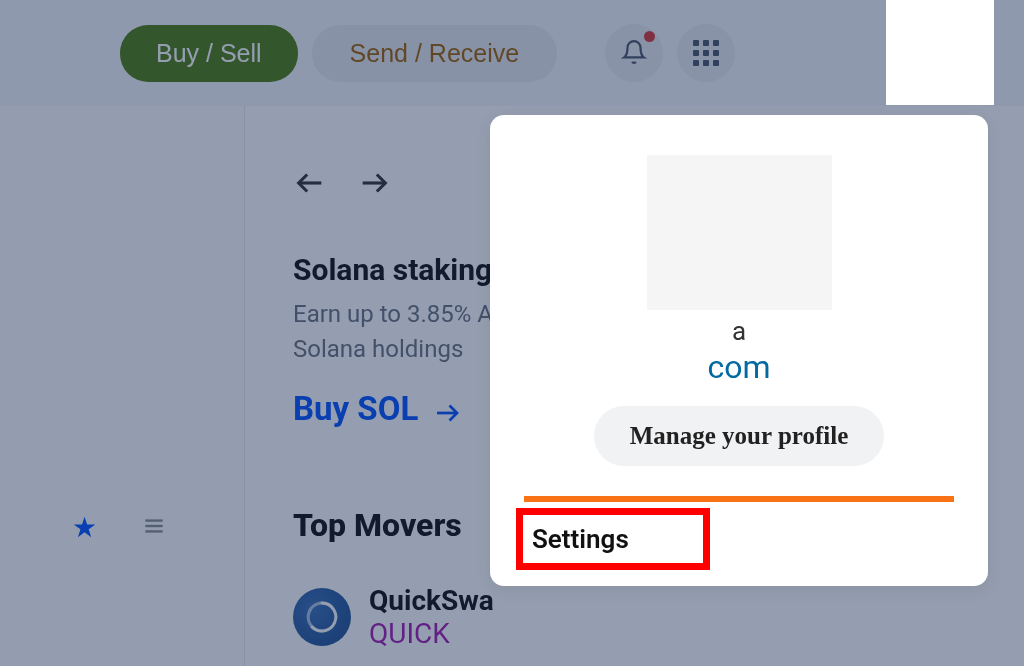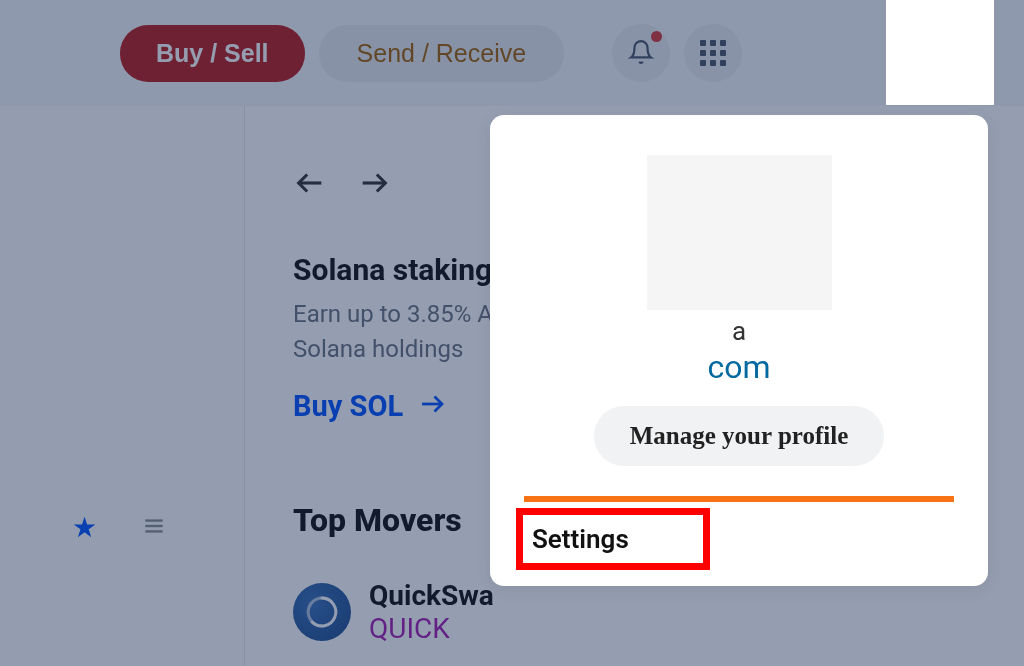--- a/index.html
+++ b/index.html
@@ -27,27 +27,27 @@
       top: 0; left: 0; right: 0;
       height: 106px;
       background: #f4f6f9;
       display: flex;
       align-items: center;
       padding: 0 120px 0 120px;
       gap: 14px;
     }
     
     .btn-primary {
-      background: #b91c1c;
+      background: #4d7c0f;
       color: #fff;
       border: none;
       border-radius: 28px;
       padding: 14px 36px;
       font-size: 25px;
-      font-weight: 700;
+      font-weight: 400;
       cursor: pointer;
     }
     
     .btn-secondary {
       background: #e8eaed;
       color: #a16207;
       border: none;
       border-radius: 28px;
       padding: 14px 38px;
       font-size: 25px;
@@ -151,25 +151,25 @@
       color: #111;
       margin-bottom: 10px;
     }
     .promo-desc {
       font-size: 24px;
       color: #6b7280;
       line-height: 1.45;
       margin-bottom: 22px;
     }
     .promo-link {
-      font-size: 29px;
+      font-size: 33px;
       font-weight: 700;
       color: #0052ff;
       display: inline-flex;
-      align-items: flex-start;
+      align-items: flex-end;
       gap: 14px;
       cursor: pointer;
     }
     .promo-link svg { width: 30px; height: 30px; stroke: #0052ff; fill: none; stroke-width: 2.2; }
     
     .section-title {
       font-size: 32px;
       font-weight: 800;
       color: #111;
       margin-top: 78px;

